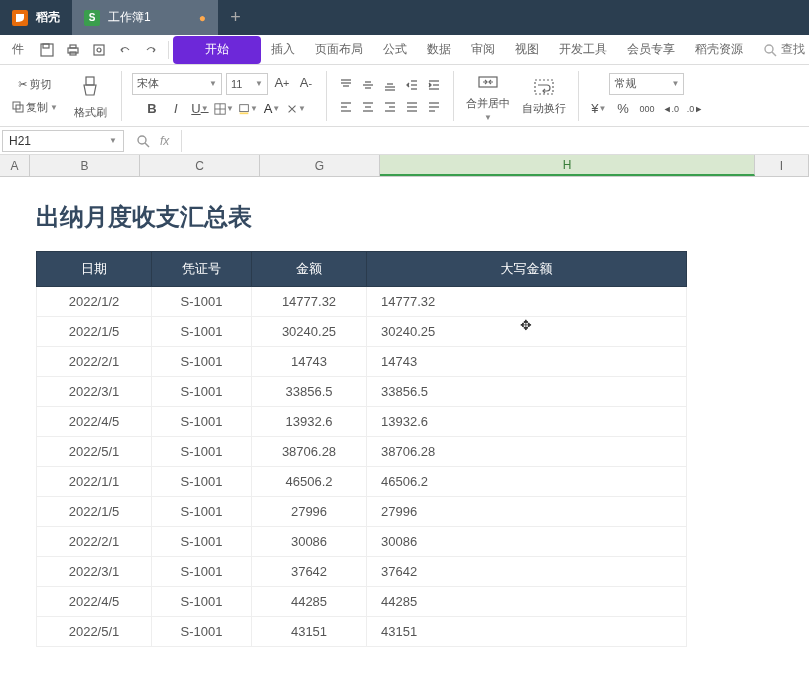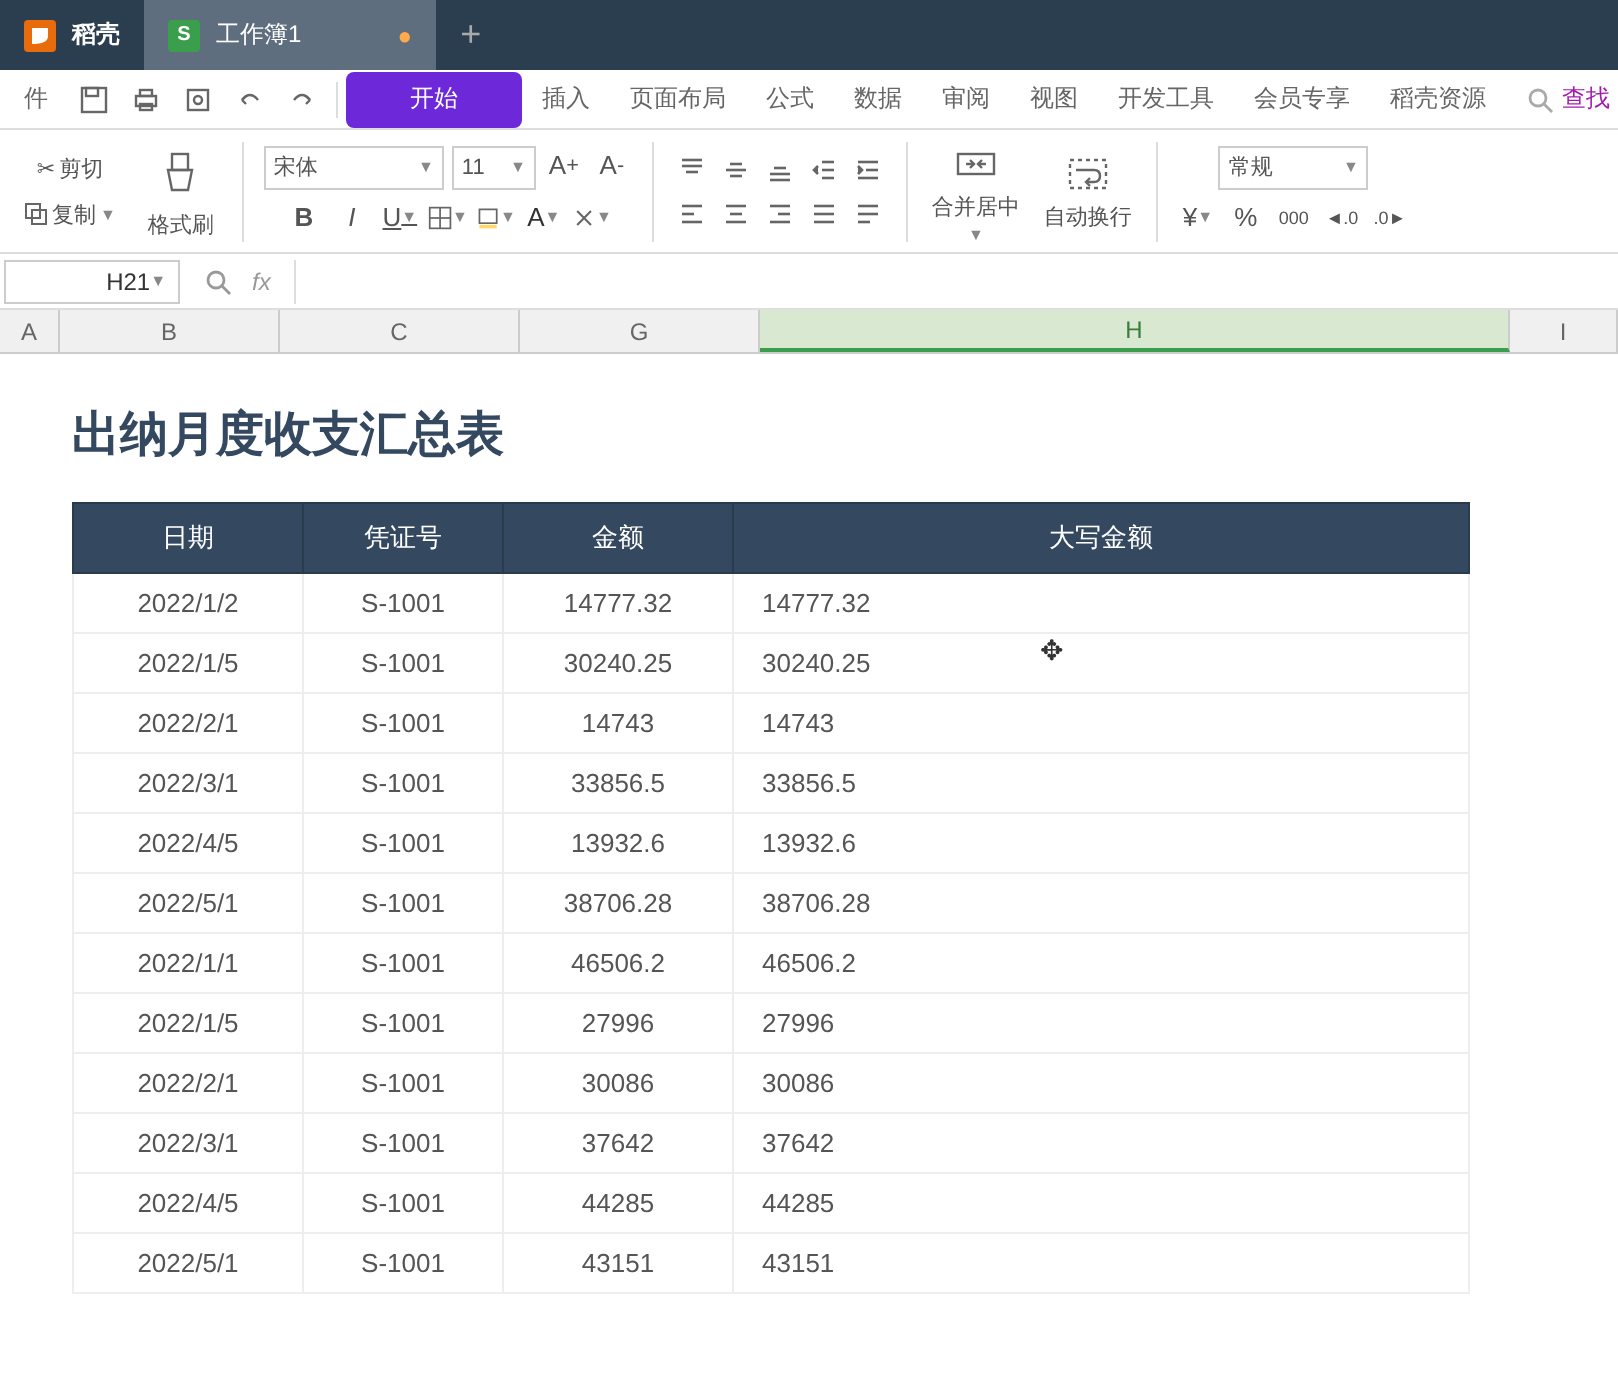--- a/index.html
+++ b/index.html
@@ -98,21 +98,21 @@
     .menu-sep {
       width: 1px;
       height: 18px;
       background: #ddd;
       margin: 0 4px;
     }
     .search-box {
       margin-left: auto;
       display: flex;
       align-items: center;
-      color: #a21caf;
+      color: #737373;
       padding-right: 4px;
       gap: 4px;
     }
     
     
     .toolbar {
       height: 62px;
       background: #fff;
       border-bottom: 1px solid #ddd;
       display: flex;
@@ -226,28 +226,28 @@
     
     .formula-bar {
       height: 28px;
       background: #fff;
       border-bottom: 1px solid #ddd;
       display: flex;
       align-items: center;
       font-size: 12px;
     }
     .cell-ref {
-      width: 88px;
+      width: 122px;
       height: 22px;
       border: 1px solid #ccc;
       margin-left: 2px;
       padding: 0 6px;
       display: flex;
       align-items: center;
-      justify-content: flex-end;
+      justify-content: space-between;
       color: #333;
     }
     .fx-label {
       padding: 0 12px;
       color: #999;
       font-style: italic;
       display: flex;
       align-items: center;
       gap: 10px;
     }
@@ -310,21 +310,21 @@
     .data-table td {
       padding: 7px 12px;
       text-align: center;
       border: 1px solid #eee;
       color: #555;
     }
     .data-table td.left { text-align: left; padding-left: 14px; }
     .th-date { width: 115px; }
     .th-voucher { width: 100px; }
     .th-amount { width: 115px; }
-    .th-caps { width: 368px; }
+    .th-caps { width: 320px; }
     
     
     .cell-cursor {
       position: absolute;
       left: 520px;
       top: 140px;
       font-size: 14px;
       color: #333;
     }
     

